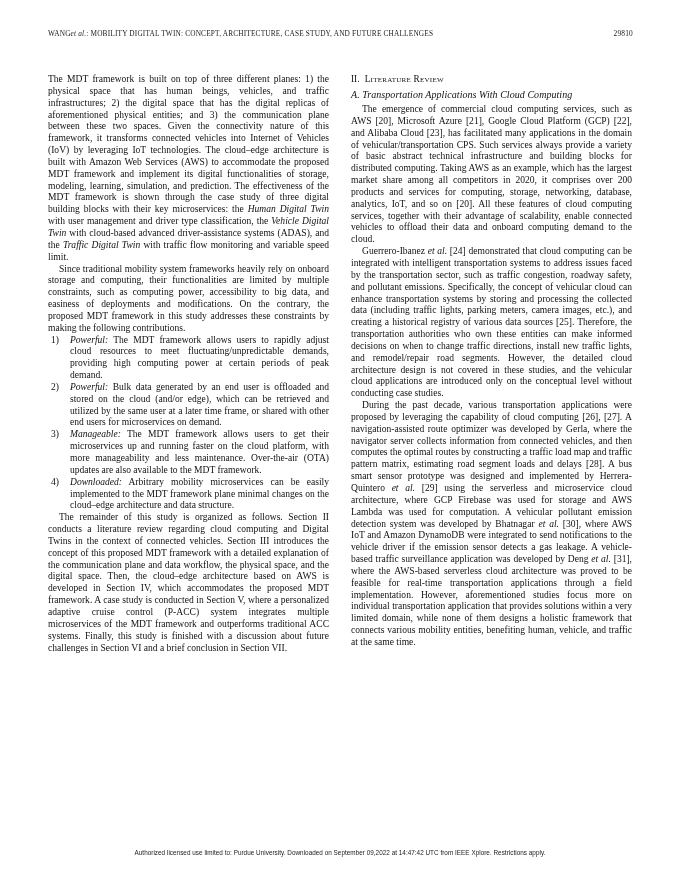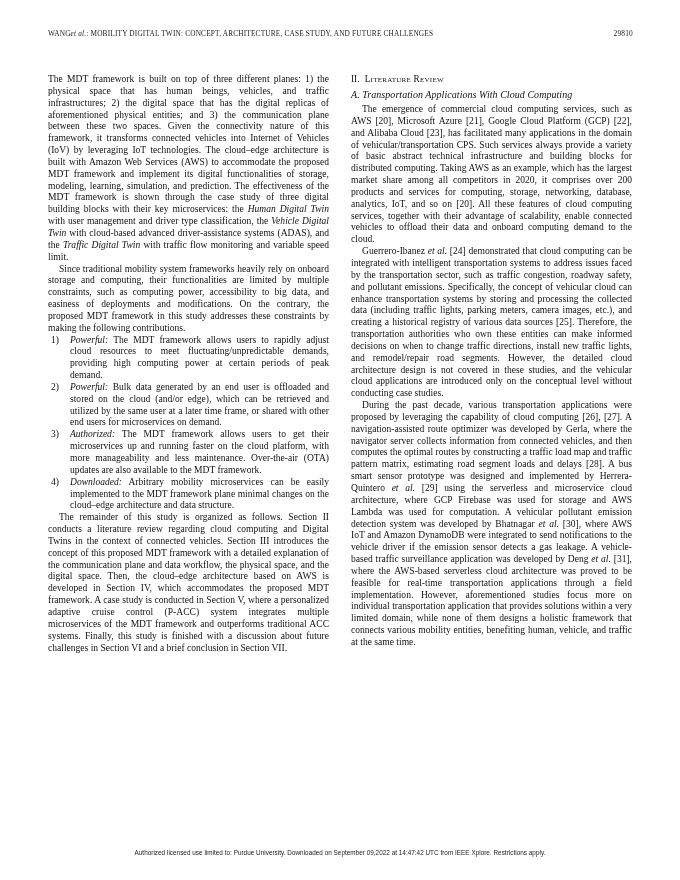--- a/index.html
+++ b/index.html
@@ -149,21 +149,21 @@
 
     <div class="col">
 
       <p class="noindent"><span>The MDT framework is built on top of three different planes: 1) the physical space that has human beings, vehicles, and traffic infrastructures; 2) the digital space that has the digital replicas of aforementioned physical entities; and 3) the communication plane between these two spaces. Given the connectivity nature of this framework, it transforms connected vehicles into Internet of Vehicles (IoV) by leveraging IoT technologies. The cloud–edge architecture is built with Amazon Web Services (AWS) to accommodate the proposed MDT framework and implement its digital functionalities of storage, modeling, learning, simulation, and prediction. The effectiveness of the MDT framework is shown through the case study of three digital building blocks with their key microservices: the </span><span class="it">Human Digital Twin</span><span> with user management and driver type classification, the </span><span class="it">Vehicle Digital Twin</span><span> with cloud-based advanced driver-assistance systems (ADAS), and the </span><span class="it">Traffic Digital Twin</span><span> with traffic flow monitoring and variable speed limit.</span></p>
 
       <p>Since traditional mobility system frameworks heavily rely on onboard storage and computing, their functionalities are limited by multiple constraints, such as computing power, accessibility to big data, and easiness of deployments and modifications. On the contrary, the proposed MDT framework in this study addresses these constraints by making the following contributions.</p>
 
       <ol class="contrib">
         <li><span class="marker">1)</span><span class="it">Powerful:</span><span> The MDT framework allows users to rapidly adjust cloud resources to meet fluctuating/unpredictable demands, providing high computing power at certain periods of peak demand.</span></li>
         <li><span class="marker">2)</span><span class="it">Powerful:</span><span> Bulk data generated by an end user is offloaded and stored on the cloud (and/or edge), which can be retrieved and utilized by the same user at a later time frame, or shared with other end users for microservices on demand.</span></li>
-        <li><span class="marker">3)</span><span class="it">Authorized:</span><span> The MDT framework allows users to get their microservices up and running faster on the cloud platform, with more manageability and less maintenance. Over-the-air (OTA) updates are also available to the MDT framework.</span></li>
+        <li><span class="marker">3)</span><span class="it">Manageable:</span><span> The MDT framework allows users to get their microservices up and running faster on the cloud platform, with more manageability and less maintenance. Over-the-air (OTA) updates are also available to the MDT framework.</span></li>
         <li><span class="marker">4)</span><span class="it">Downloaded:</span><span> Arbitrary mobility microservices can be easily implemented to the MDT framework plane minimal changes on the cloud–edge architecture and data structure.</span></li>
       </ol>
 
       <p>The remainder of this study is organized as follows. Section II conducts a literature review regarding cloud computing and Digital Twins in the context of connected vehicles. Section III introduces the concept of this proposed MDT framework with a detailed explanation of the communication plane and data workflow, the physical space, and the digital space. Then, the cloud–edge architecture based on AWS is developed in Section IV, which accommodates the proposed MDT framework. A case study is conducted in Section V, where a personalized adaptive cruise control (P-ACC) system integrates multiple microservices of the MDT framework and outperforms traditional ACC systems. Finally, this study is finished with a discussion about future challenges in Section VI and a brief conclusion in Section VII.</p>
     </div>
 
     <div class="col">
 
       <div class="sec-head"><span class="num">II.</span>&nbsp;&nbsp;<span>Literature Review</span></div>
 

